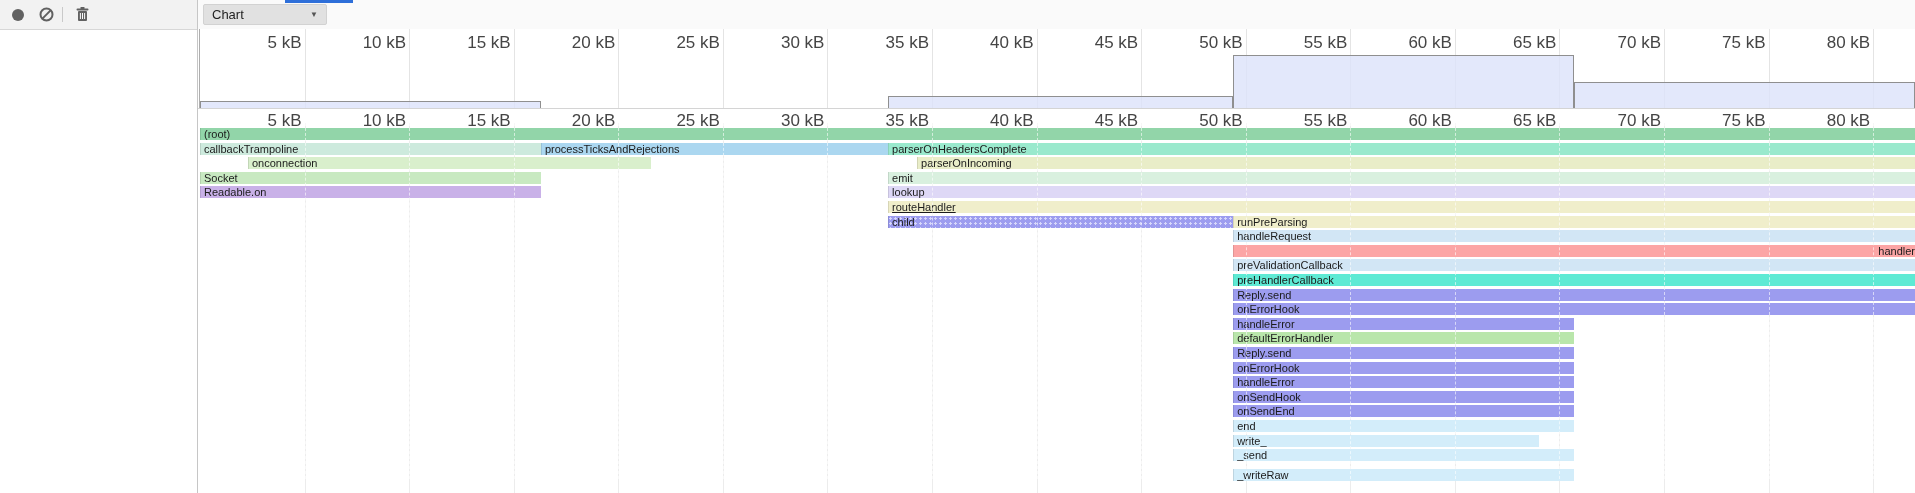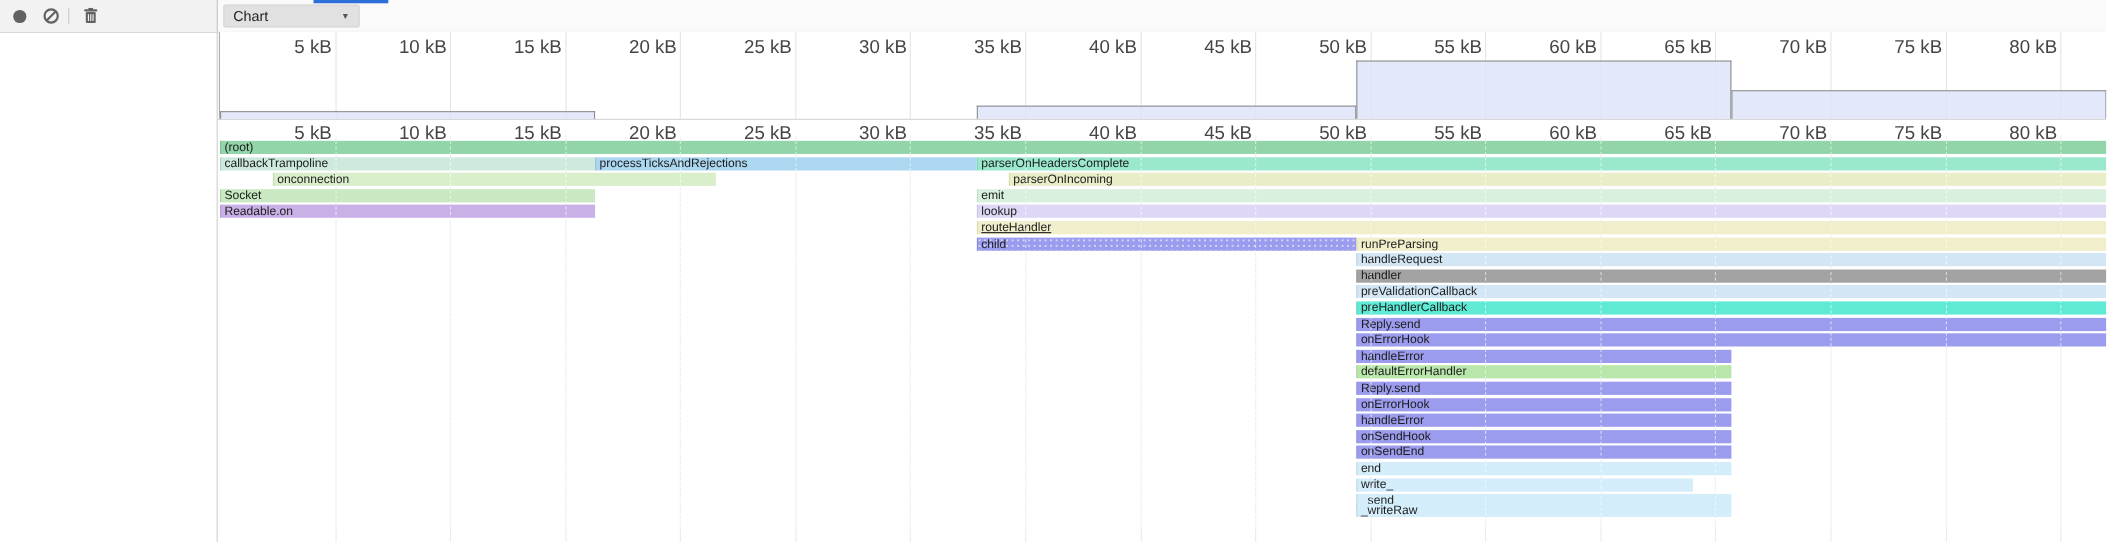--- a/index.html
+++ b/index.html
@@ -200,31 +200,31 @@
         <div class="frame" style="left: 2px; width: 403px; top: 128.2px; height: 12px; background: rgb(217, 239, 204); margin-left: 48px;">onconnection</div>
         <div class="frame" style="left: 690.091px; width: 1026.91px; top: 128.2px; height: 12px; background: rgb(233, 237, 200); margin-left: 29px;">parserOnIncoming</div>
         <div class="frame" style="left: 2px; width: 340.909px; top: 142.8px; height: 12px; background: rgb(200, 233, 193);">Socket</div>
         <div class="frame" style="left: 690.091px; width: 1026.91px; top: 142.8px; height: 12px; background: rgb(217, 240, 223);">emit</div>
         <div class="frame" style="left: 2px; width: 340.909px; top: 157.4px; height: 12px; background: rgb(201, 177, 232);">Readable.on</div>
         <div class="frame" style="left: 690.091px; width: 1026.91px; top: 157.4px; height: 12px; background: rgb(222, 216, 246);">lookup</div>
         <div class="frame" style="left: 690.091px; width: 1026.91px; top: 172px; height: 12px; background: rgb(240, 238, 203); text-decoration: underline;">routeHandler</div>
         <div class="frame dots" style="left: 690.091px; width: 345.091px; top: 186.6px; height: 12px; background: radial-gradient(rgba(255, 255, 255, 0.6) 1px, transparent 1.2px) 0% 0% / 5px 5px rgb(156, 156, 239);">child</div>
         <div class="frame" style="left: 1035.18px; width: 681.817px; top: 186.6px; height: 12px; background: rgb(240, 238, 203);">runPreParsing</div>
         <div class="frame" style="left: 1035.18px; width: 681.817px; top: 201.2px; height: 12px; background: rgb(210, 230, 245);">handleRequest</div>
-        <div class="frame" style="left: 1035.18px; width: 681.817px; top: 215.8px; height: 12px; background: #a3a3a3;">handler</div>
+        <div class="frame" style="left: 1035.18px; width: 681.817px; top: 215.8px; height: 12px; background: #fca5a5; text-align: right;">handler</div>
         <div class="frame" style="left: 1035.18px; width: 681.817px; top: 230.4px; height: 12px; background: rgb(210, 230, 245);">preValidationCallback</div>
         <div class="frame" style="left: 1035.18px; width: 681.817px; top: 245px; height: 12px; background: #5eead4;">preHandlerCallback</div>
         <div class="frame" style="left: 1035.18px; width: 681.817px; top: 259.6px; height: 12px; background: rgb(156, 156, 239);">Reply.send</div>
         <div class="frame" style="left: 1035.18px; width: 681.817px; top: 274.2px; height: 12px; background: rgb(156, 156, 239);">onErrorHook</div>
         <div class="frame" style="left: 1035.18px; width: 340.909px; top: 288.8px; height: 12px; background: rgb(156, 156, 239);">handleError</div>
         <div class="frame" style="left: 1035.18px; width: 340.909px; top: 303.4px; height: 12px; background: rgb(185, 230, 171);">defaultErrorHandler</div>
         <div class="frame" style="left: 1035.18px; width: 340.909px; top: 318px; height: 12px; background: rgb(156, 156, 239);">Reply.send</div>
         <div class="frame" style="left: 1035.18px; width: 340.909px; top: 332.6px; height: 12px; background: rgb(156, 156, 239);">onErrorHook</div>
         <div class="frame" style="left: 1035.18px; width: 340.909px; top: 347.2px; height: 12px; background: rgb(156, 156, 239);">handleError</div>
         <div class="frame" style="left: 1035.18px; width: 340.909px; top: 361.8px; height: 12px; background: rgb(156, 156, 239);">onSendHook</div>
         <div class="frame" style="left: 1035.18px; width: 340.909px; top: 376.4px; height: 12px; background: rgb(156, 156, 239);">onSendEnd</div>
         <div class="frame" style="left: 1035.18px; width: 340.909px; top: 391px; height: 12px; background: rgb(211, 237, 250);">end</div>
         <div class="frame" style="left: 1035.18px; width: 306px; top: 405.6px; height: 12px; background: rgb(211, 237, 250);">write_</div>
         <div class="frame" style="left: 1035.18px; width: 340.909px; top: 420.2px; height: 12px; background: rgb(211, 237, 250);">_send</div>
-        <div class="frame" style="left: 1035.18px; width: 340.909px; top: 429px; height: 12px; background: rgb(211, 237, 250);">_writeRaw</div>
+        <div class="frame" style="left: 1035.18px; width: 340.909px; top: 440px; height: 12px; background: rgb(211, 237, 250);">_writeRaw</div>
       </div>
   </div>
 </div>
 
 </body></html>

